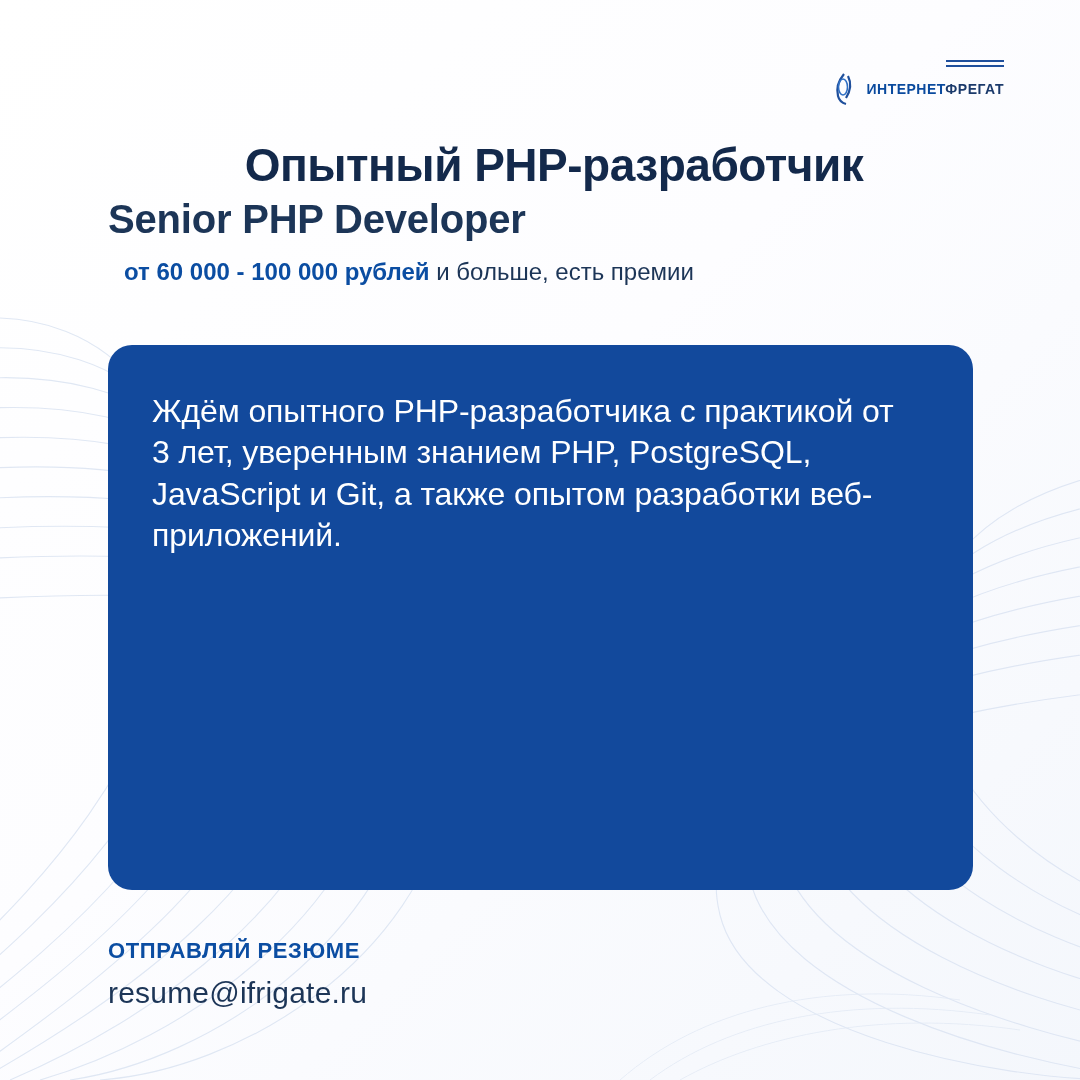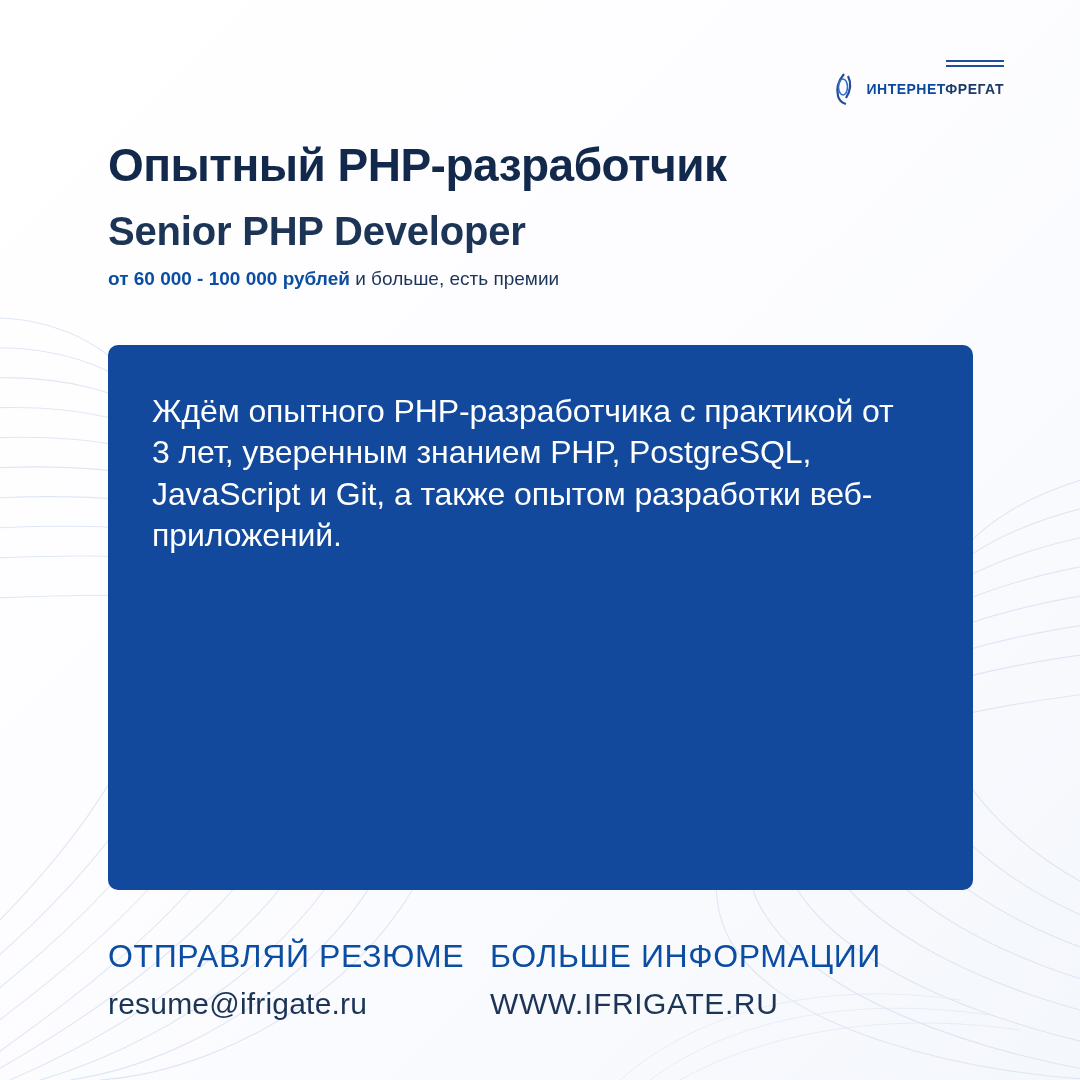--- a/index.html
+++ b/index.html
@@ -82,50 +82,51 @@
     top: 140px;
     left: 108px;
     right: 80px;
   }
   .title-main {
     font-size: 46px;
     font-weight: bold;
     color: #13294b;
     letter-spacing: -0.5px;
     line-height: 1.12;
-    margin: 0 0 16px 0;
+    margin: 0 0 4px 0;
+    text-align: center;
   }
   .title-sub {
     font-size: 40px;
     font-weight: 700;
     color: #1c3557;
     line-height: 1.15;
     margin: 0 0 14px 0;
     letter-spacing: -0.2px;
   }
   .salary-line {
-    font-size: 19px;
+    font-size: 24px;
     color: #1c3557;
     line-height: 1.2;
-    margin: 0;
+    margin: 16px;
   }
   .salary-strong {
     font-weight: bold;
     color: #0b4da2;
   }
 
   
   .card {
     position: absolute;
     left: 108px;
     top: 345px;
     width: 865px;
     height: 545px;
     background: #12499c;
-    border-radius: 10px;
+    border-radius: 24px;
     box-sizing: border-box;
     padding: 46px 54px 40px 44px;
   }
   .card p {
     margin: 0;
     color: #ffffff;
     font-size: 32px;
     line-height: 1.29;
     font-weight: 400;
     letter-spacing: -0.1px;
@@ -141,22 +142,22 @@
     top: 938px;
     width: 880px;
     display: flex;
   }
   .footer-col {
     display: flex;
     flex-direction: column;
   }
   .footer-col.left { width: 382px; }
   .footer-head {
-    font-size: 32px;
-    font-weight: normal;
+    font-size: 22px;
+    font-weight: bold;
     color: #0b4da2;
     letter-spacing: 0.6px;
     margin-bottom: 12px;
   }
   .footer-value {
     font-size: 30px;
     color: #1c3557;
     letter-spacing: 0.2px;
   }
   .footer-value.upper {
@@ -230,19 +231,15 @@
   <div class="card">
     <p>Ждём опытного PHP-разработчика с практикой от 3 лет, уверенным знанием PHP, PostgreSQL, JavaScript и Git, а также опытом разработки веб-приложений.</p>
     <div class="para-gap"></div>
   </div>
 
   <div class="footer">
     <div class="footer-col left">
       <div class="footer-head">ОТПРАВЛЯЙ РЕЗЮМЕ</div>
       <div class="footer-value">resume@ifrigate.ru</div>
     </div>
-    <div class="footer-col">
-      <div class="footer-head">БОЛЬШЕ ИНФОРМАЦИИ</div>
-      <div class="footer-value upper">WWW.IFRIGATE.RU</div>
-    </div>
   </div>
 
 </div>
 
 </body></html>

